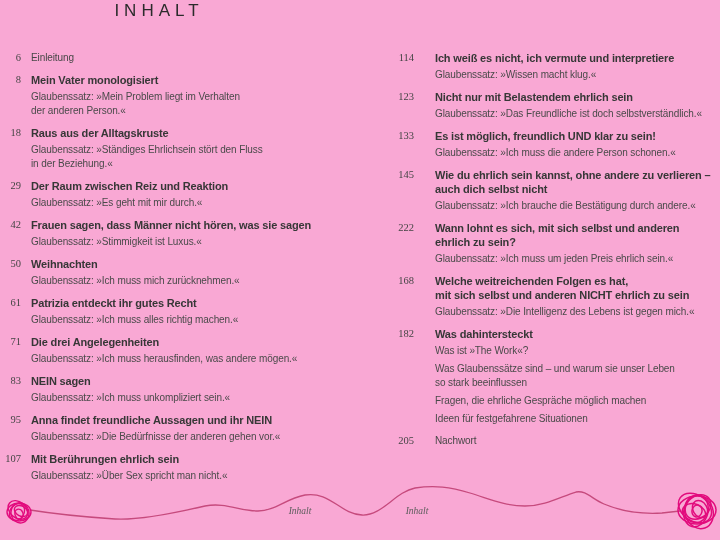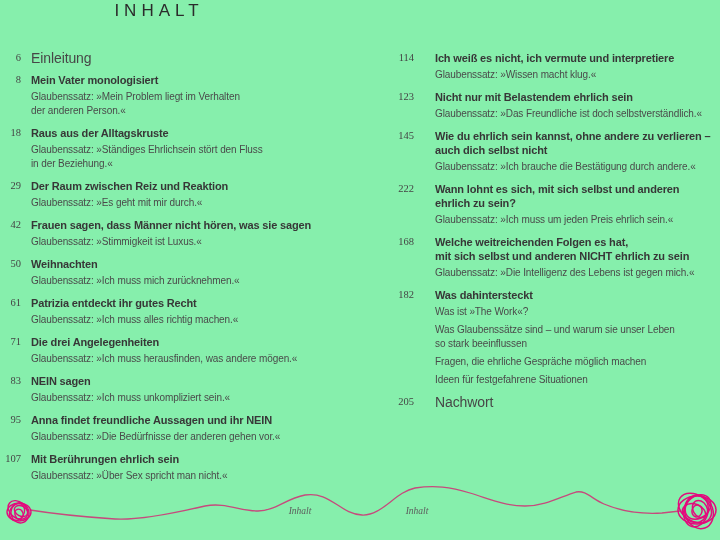--- a/index.html
+++ b/index.html
@@ -3,42 +3,42 @@
 <meta charset="utf-8">
 <style>
   html,body{margin:0;padding:0;}
   body{
     width:720px;height:540px;
     background:#ffffff;
     font-family:"Liberation Sans",sans-serif;
     overflow:hidden;
     position:relative;
   }
-  .page{position:absolute;inset:0;background:#86efac;text-decoration:underline;}
+  .page{position:absolute;inset:0;background:#f9a8d4;text-decoration:underline;}
   .page-title{
     position:absolute;top:1px;left:0;width:318px;
     margin:0;text-align:center;
     font-size:17px;font-weight:normal;letter-spacing:5px;
     color:#2b2b2b;
     font-family:"Liberation Sans",sans-serif;
   }
   .col{position:absolute;top:51px;}
   .col-left{left:0;width:360px;}
   .col-right{left:393px;width:327px;}
   .entry{display:flex;margin-bottom:8px;}
   .num{
     flex:none;width:21px;text-align:right;
     font-family:"Liberation Serif",serif;
     font-size:10.5px;line-height:14px;color:#454545;
   }
   .col-left .num{margin-right:10px;}
   .col-right .num{margin-right:21px;}
   .ebody{min-width:0;}
   .etitle{
-    font-size:14px;line-height:14px;color:#474747;
+    font-size:10px;line-height:14px;color:#474747;
     white-space:pre-line;letter-spacing:-0.1px;
   }
   .etitle.bold{font-weight:bold;color:#373737;letter-spacing:-0.15px;font-size:11px;}
   .subs{margin-top:3px;}
   .sub{
     font-size:10px;line-height:14px;color:#4a4a4a;
     white-space:pre-line;letter-spacing:-0.1px;
   }
   .sub + .sub{margin-top:4px;}
   .footer{
@@ -183,20 +183,29 @@
   <div class="entry">
     <div class="num">123</div>
     <div class="ebody">
       <div class="etitle bold">Nicht nur mit Belastendem ehrlich sein</div>
       <div class="subs">
             <div class="sub">Glaubenssatz: »Das Freundliche ist doch selbstverständlich.«</div>
           </div>
     </div>
   </div>
 
+  <div class="entry">
+    <div class="num">133</div>
+    <div class="ebody">
+      <div class="etitle bold">Es ist möglich, freundlich UND klar zu sein!</div>
+      <div class="subs">
+            <div class="sub">Glaubenssatz: »Ich muss die andere Person schonen.«</div>
+          </div>
+    </div>
+  </div>
 
   <div class="entry">
     <div class="num">145</div>
     <div class="ebody">
       <div class="etitle bold">Wie du ehrlich sein kannst, ohne andere zu verlieren –
 auch dich selbst nicht</div>
       <div class="subs">
             <div class="sub">Glaubenssatz: »Ich brauche die Bestätigung durch andere.«</div>
           </div>
     </div>

